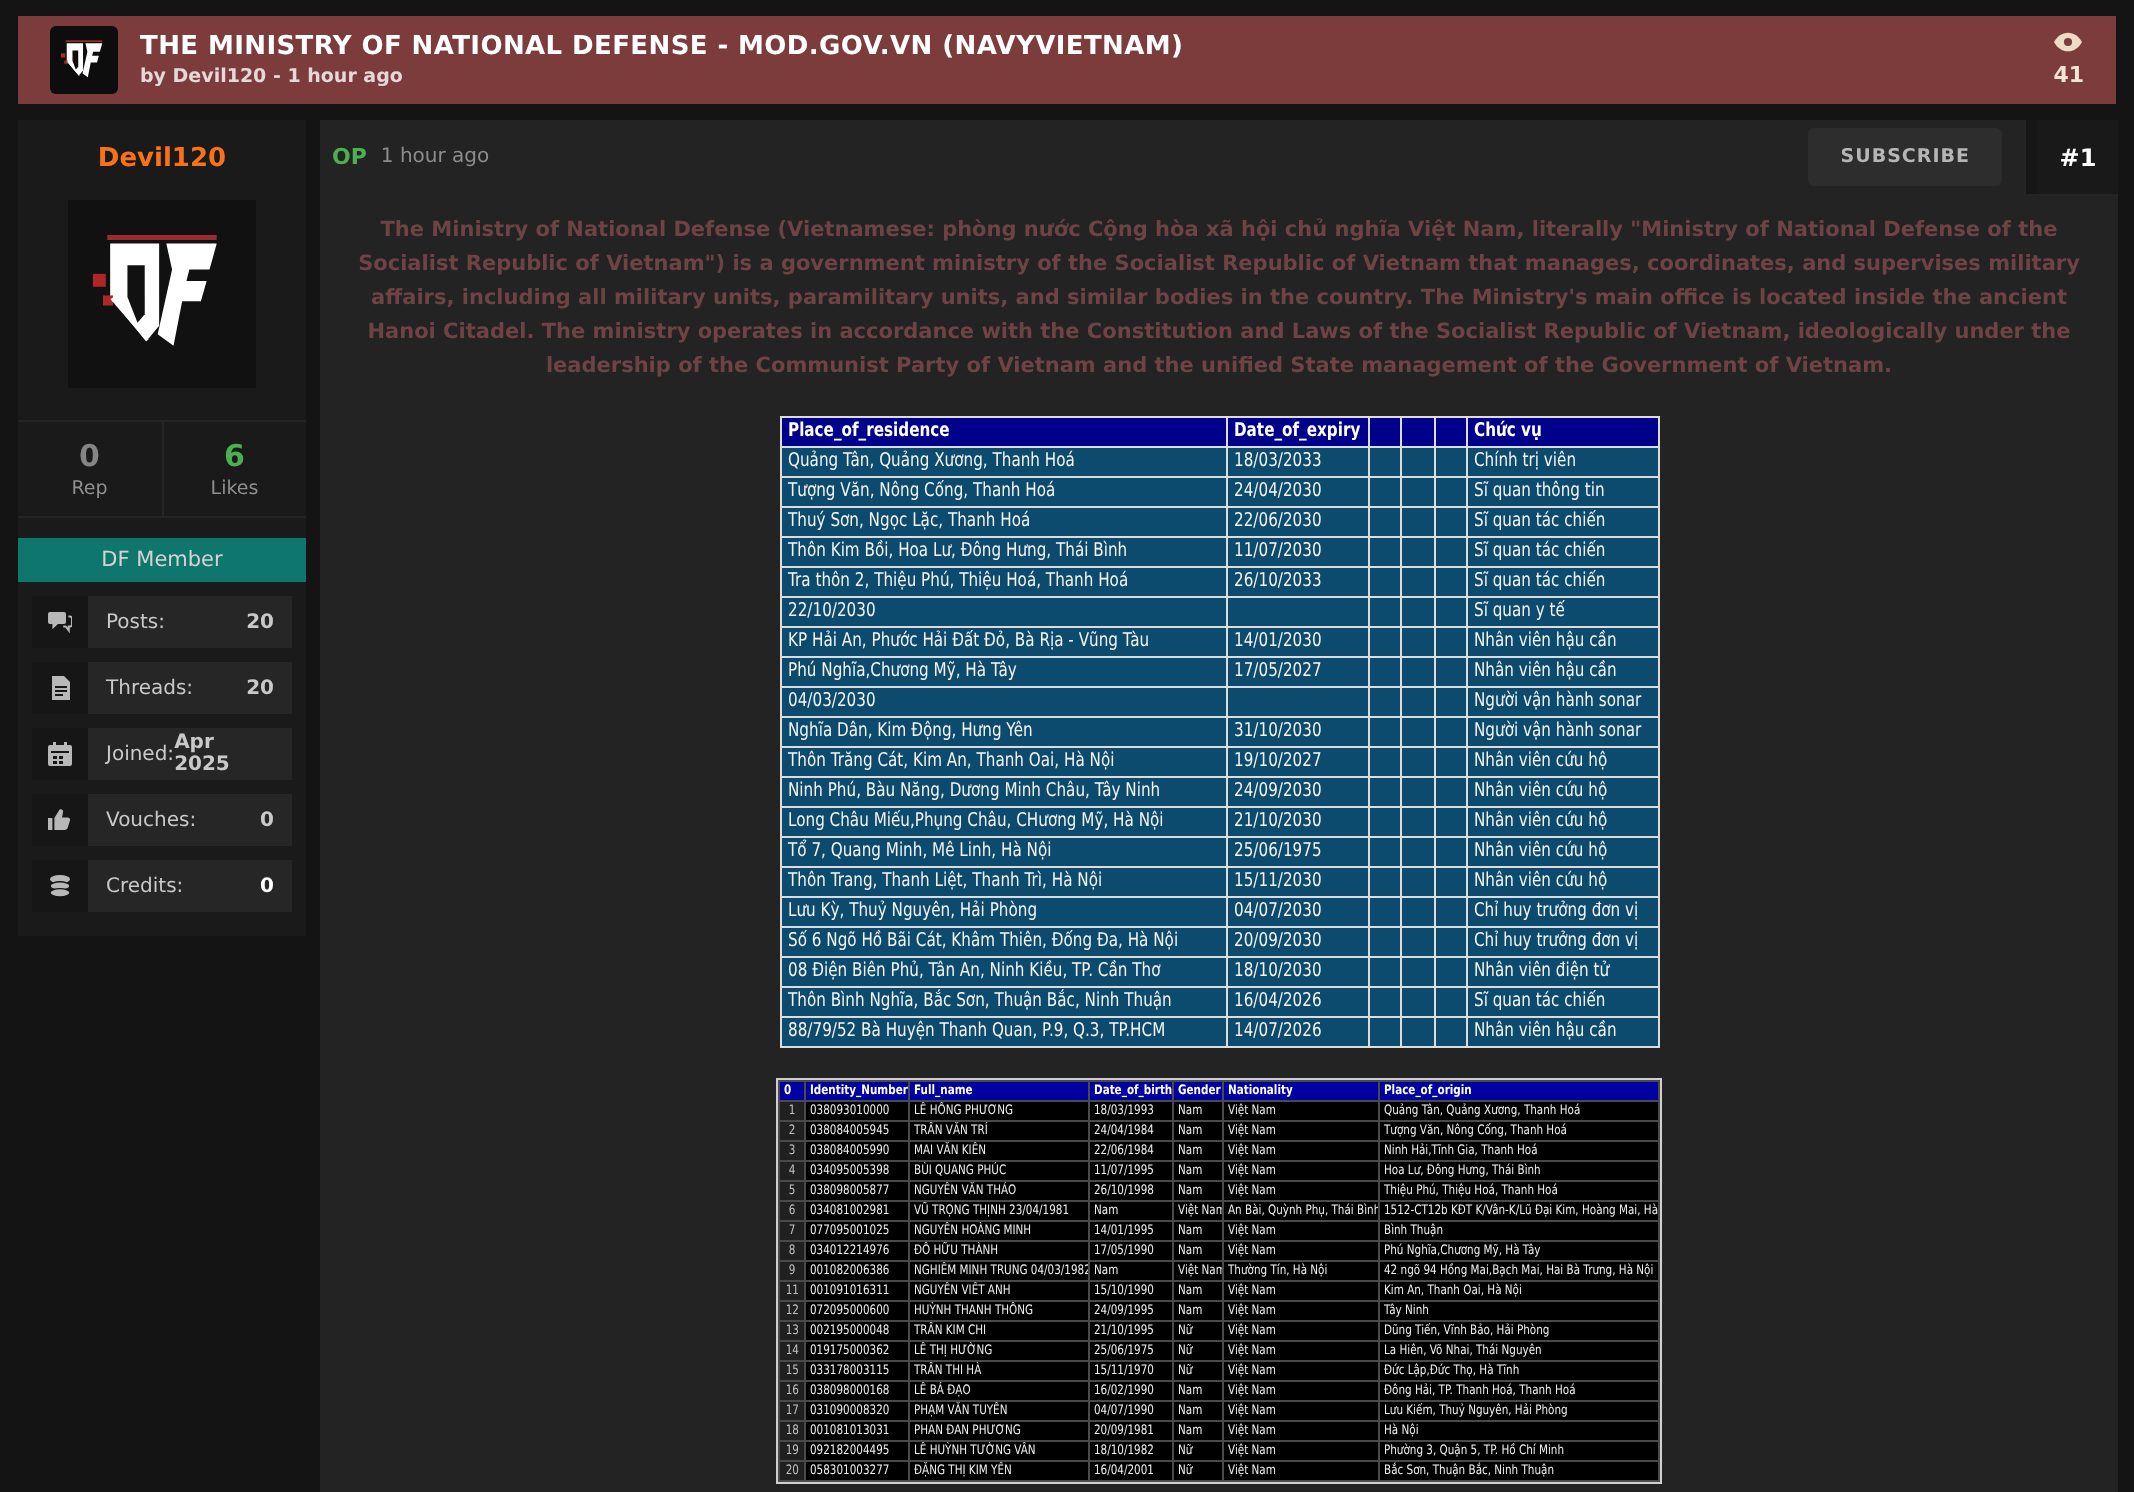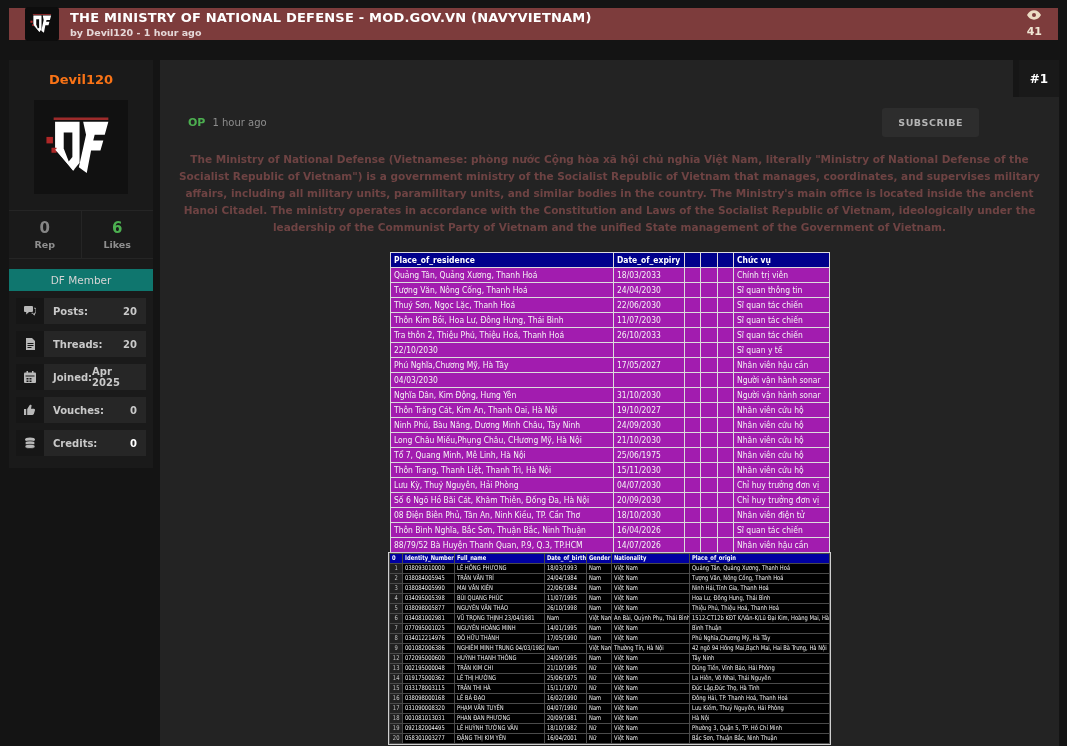--- a/index.html
+++ b/index.html
@@ -1,66 +1,66 @@
 <!DOCTYPE html>
 <html><head>
 <meta charset="utf-8">
 <style>
   html,body{margin:0;padding:0;}
   body{width:1067px;height:746px;background:#141414;overflow:hidden;position:relative;
        font-family:"DejaVu Sans",sans-serif;}
   .page{position:absolute;inset:0;}
 
   
-  .thread-bar{position:absolute;left:9px;top:8px;width:1049px;height:32px;background:#7d3c3c;
+  .thread-bar{position:absolute;left:9px;top:8px;width:1049px;height:44px;background:#7d3c3c;
     display:flex;align-items:center;padding:0 16px;box-sizing:border-box;}
   .logo-box{width:34px;height:34px;background:#0d0d0d;border-radius:3px;display:flex;
     align-items:center;justify-content:center;flex:0 0 auto;}
   .t-titles{margin-left:11px;}
   .t-title{color:#ffffff;font-weight:bold;font-size:13px;letter-spacing:.2px;line-height:15px;}
   .t-sub{color:#e6d8d8;font-size:9.5px;margin-top:2px;font-weight:bold;}
   .t-views{margin-left:auto;display:flex;align-items:center;gap:5px;color:#f0e6d4;
     font-size:11px;font-weight:bold;flex-direction:column;}
 
   
   .sidebar{position:absolute;left:9px;top:60px;width:144px;background:#1a1a1a;padding-bottom:12px;}
   .sb-name{text-align:center;padding:12px 0 11px;color:#f97316;font-weight:bold;font-size:13px;}
   .avatar{width:94px;height:94px;margin:2px auto 16px;background:#111111;display:flex;
     align-items:center;justify-content:center;}
   .rep-row{display:flex;border-top:1px solid #252525;border-bottom:1px solid #252525;}
   .rep-cell{flex:1;text-align:center;padding:9px 0 8px;}
   .rep-cell:first-child{border-right:1px solid #252525;}
   .rep-num{font-size:15px;font-weight:bold;color:#858585;line-height:16px;}
   .rep-num.green{color:#4caf50;}
-  .rep-label{font-size:9.5px;color:#8f8f8f;margin-top:3px;font-weight:bold;}
+  .rep-label{font-size:9.5px;color:#8f8f8f;margin-top:3px;font-weight:normal;}
   .member-strip{margin:10px 0 3px;background:#0f766e;text-align:center;font-size:10.5px;
     color:#d4d4d4;padding:5px 0;}
   .stat-row{display:flex;align-items:center;margin:7px 7px 0;background:#262626;height:26px;}
   .stat-icon{width:28px;height:26px;background:#161616;display:flex;align-items:center;
     justify-content:center;flex:0 0 auto;}
-  .stat-label{font-size:10px;font-weight:bold;color:#c9c9c9;margin-left:9px;}
+  .stat-label{font-size:10px;font-weight:normal;color:#c9c9c9;margin-left:9px;}
   .stat-value{margin-left:auto;margin-right:9px;font-size:10px;color:#c9c9c9;font-weight:bold;}
   .stat-value.bright{color:#ffffff;}
 
   
   .content{position:absolute;left:160px;top:60px;width:899px;bottom:0;background:#232323;}
-  .post-head{height:37px;display:flex;align-items:center;padding:0 28px;box-sizing:border-box;margin-top:44px;}
+  .post-head{height:37px;display:flex;align-items:center;padding:0 6px;box-sizing:border-box;}
   .op-label{color:#4caf50;font-weight:bold;font-size:11px;}
   .op-time{color:#8d8d8d;font-size:10px;margin-left:7px;}
   .subscribe-btn{margin-left:auto;margin-right:52px;background:#2d2d2d;color:#b5b5b5;
     font-size:9.5px;letter-spacing:.5px;padding:9px 16px;border:none;border-radius:3px;
     font-family:inherit;font-weight:bold;cursor:pointer;}
   .post-number{position:absolute;right:0;top:0;width:40px;height:37px;background:#191919;
     border-left:6px solid #161616;box-sizing:content-box;display:flex;align-items:center;
     justify-content:center;color:#ffffff;font-weight:bold;font-size:12px;cursor:pointer;}
   .body-text{width:872px;margin:10px auto 0;text-align:center;color:#6e4343;font-weight:bold;
     font-size:10.5px;line-height:1.62;}
 
   
-  .tbl1{margin:16px auto 0;border-collapse:collapse;table-layout:fixed;width:440px;background:#a21caf;padding-left:27px;}
+  .tbl1{margin:16px auto 16px;border-collapse:collapse;table-layout:fixed;width:440px;background:#0c4a6e;padding-left:27px;}
   .tbl1 th,.tbl1 td{border:1px solid #dcdcdc;font-size:9.5px;padding:0 3px;height:14px;
     line-height:14px;white-space:nowrap;overflow:hidden;color:#f5f5f5;font-weight:normal;text-align:left;}
   .tbl1 th{background:#00008b;font-weight:bold;color:#ffffff;}
 
   
   .tbl2{margin:0 auto;border-collapse:collapse;table-layout:fixed;width:440px;background:#000000;
     outline:1px solid #cfcfcf;}
   .tbl2 th,.tbl2 td{border:1px solid #4a4a4a;font-size:6.5px;padding:0 2px;height:9px;
     line-height:9px;white-space:nowrap;overflow:hidden;color:#efefef;text-align:left;font-weight:normal;}
   .tbl2 th{background:#0000a0;color:#ffffff;font-weight:bold;}
@@ -263,20 +263,28 @@
 
   <tr>
     <td><span class="cx">22/10/2030</span></td>
     <td><span class="cx"></span></td>
     <td></td>
     <td></td>
     <td></td>
     <td><span class="cx">Sĩ quan y tế</span></td>
   </tr>
 
+  <tr>
+    <td><span class="cx">KP Hải An, Phước Hải Đất Đỏ, Bà Rịa - Vũng Tàu</span></td>
+    <td><span class="cx">14/01/2030</span></td>
+    <td></td>
+    <td></td>
+    <td></td>
+    <td><span class="cx">Nhân viên hậu cần</span></td>
+  </tr>
 
   <tr>
     <td><span class="cx">Phú Nghĩa,Chương Mỹ, Hà Tây</span></td>
     <td><span class="cx">17/05/2027</span></td>
     <td></td>
     <td></td>
     <td></td>
     <td><span class="cx">Nhân viên hậu cần</span></td>
   </tr>
 
@@ -497,20 +505,29 @@
     <td class="c-idx"><span class="cx">9</span></td>
     <td><span class="cx">001082006386</span></td>
     <td><span class="cx">NGHIÊM MINH TRUNG 04/03/1982</span></td>
     <td><span class="cx">Nam</span></td>
     <td><span class="cx">Việt Nam</span></td>
     <td><span class="cx">Thường Tín, Hà Nội</span></td>
     <td><span class="cx">42 ngõ 94 Hồng Mai,Bạch Mai, Hai Bà Trưng, Hà Nội</span></td>
   </tr>
 
 
+  <tr>
+    <td class="c-idx"><span class="cx">11</span></td>
+    <td><span class="cx">001091016311</span></td>
+    <td><span class="cx">NGUYỄN VIẾT ANH</span></td>
+    <td><span class="cx">15/10/1990</span></td>
+    <td><span class="cx">Nam</span></td>
+    <td><span class="cx">Việt Nam</span></td>
+    <td><span class="cx">Kim An, Thanh Oai, Hà Nội</span></td>
+  </tr>
 
   <tr>
     <td class="c-idx"><span class="cx">12</span></td>
     <td><span class="cx">072095000600</span></td>
     <td><span class="cx">HUỲNH THANH THÔNG</span></td>
     <td><span class="cx">24/09/1995</span></td>
     <td><span class="cx">Nam</span></td>
     <td><span class="cx">Việt Nam</span></td>
     <td><span class="cx">Tây Ninh</span></td>
   </tr>

